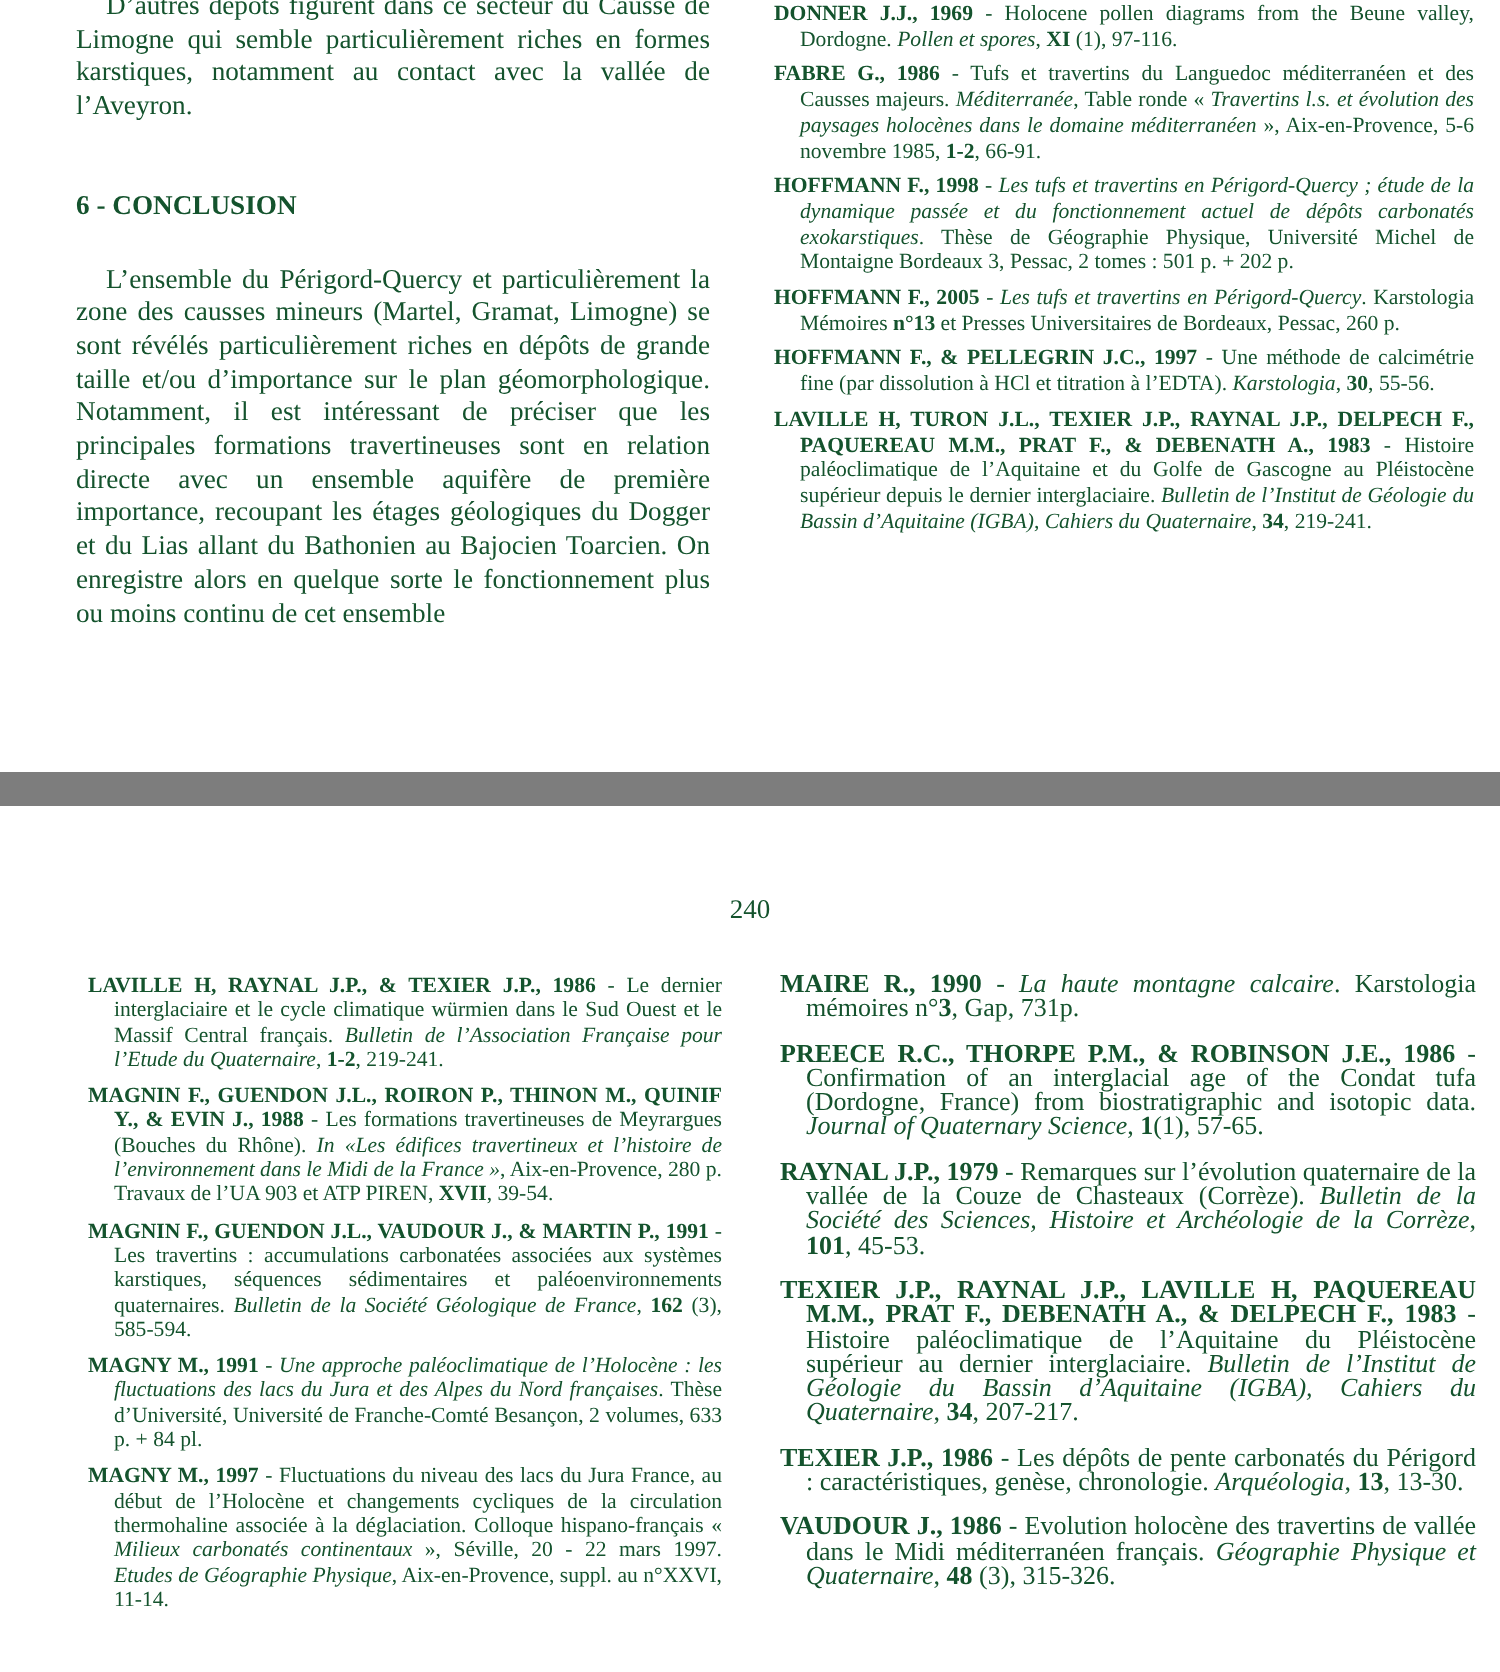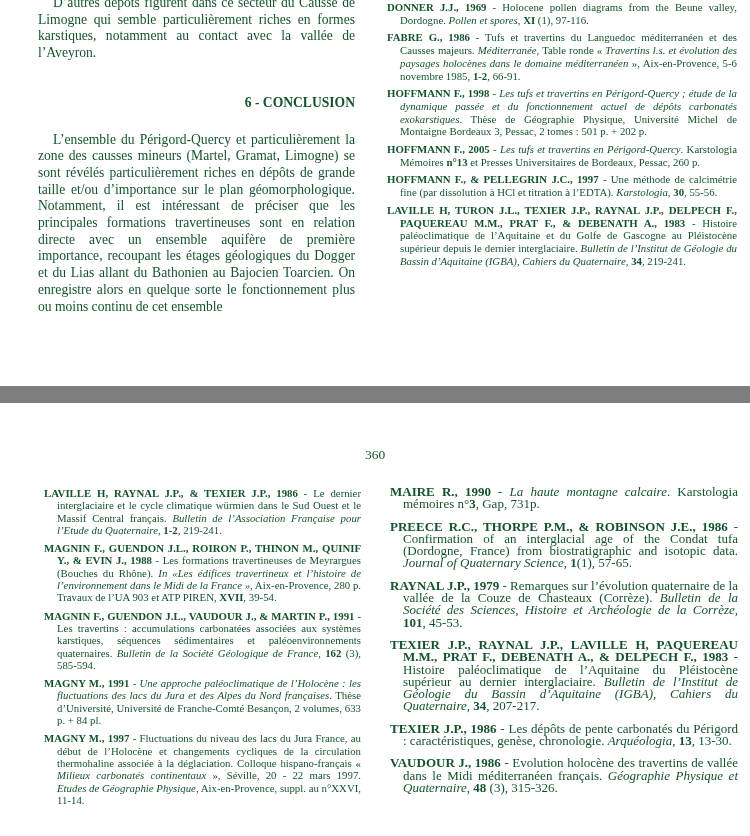--- a/index.html
+++ b/index.html
@@ -19,21 +19,21 @@
   .page1-left {
     left: 38px; top: -5px; width: 317px;
     font-size: 13.6px; line-height: 16.7px;
     text-align: justify;
   }
   .body-para { margin: 0; }
   .body-para.indent { text-indent: 15px; }
   .heading {
     margin: 33px 0 20px 0;
     font-size: 13.6px; line-height: 16.7px;
-    font-weight: bold; text-align: right; text-indent: 0;
+    font-weight: bold; text-align: left; text-indent: 0;
   }
 
   
   .refs { text-align: justify; }
   .page1-right {
     left: 387px; top: 1px; width: 350px;
     font-size: 10.8px; line-height: 12.7px;
   }
   .page2-left {
     left: 44px; top: 487px; width: 317px;
@@ -79,21 +79,21 @@
       <p class="ref"><span class="b">DONNER J.J., 1969</span><span class=""> - Holocene pollen diagrams from the Beune valley, Dordogne. </span><span class="i">Pollen et spores</span><span class="">, </span><span class="b">XI</span><span class=""> (1), 97-116.</span></p>
       <p class="ref"><span class="b">FABRE G., 1986</span><span class=""> - Tufs et travertins du Languedoc méditerranéen et des Causses majeurs. </span><span class="i">Méditerranée</span><span class="">, Table ronde « </span><span class="i">Travertins l.s. et évolution des paysages holocènes dans le domaine méditerranéen</span><span class=""> », Aix-en-Provence, 5-6 novembre 1985, </span><span class="b">1-2</span><span class="">, 66-91.</span></p>
       <p class="ref"><span class="b">HOFFMANN F., 1998</span><span class=""> - </span><span class="i">Les tufs et travertins en Périgord-Quercy ; étude de la dynamique passée et du fonctionnement actuel de dépôts carbonatés exokarstiques</span><span class="">. Thèse de Géographie Physique, Université Michel de Montaigne Bordeaux 3, Pessac, 2 tomes : 501 p. + 202 p.</span></p>
       <p class="ref"><span class="b">HOFFMANN F., 2005</span><span class=""> - </span><span class="i">Les tufs et travertins en Périgord-Quercy</span><span class="">. Karstologia Mémoires </span><span class="b">n°13</span><span class=""> et Presses Universitaires de Bordeaux, Pessac, 260 p.</span></p>
       <p class="ref"><span class="b">HOFFMANN F., &amp; PELLEGRIN J.C., 1997</span><span class=""> - Une méthode de calcimétrie fine (par dissolution à HCl et titration à l’EDTA). </span><span class="i">Karstologia</span><span class="">, </span><span class="b">30</span><span class="">, 55-56.</span></p>
       <p class="ref"><span class="b">LAVILLE H, TURON J.L., TEXIER J.P., RAYNAL J.P., DELPECH F., PAQUEREAU M.M., PRAT F., &amp; DEBENATH A., 1983</span><span class=""> - Histoire paléoclimatique de l’Aquitaine et du Golfe de Gascogne au Pléistocène supérieur depuis le dernier interglaciaire. </span><span class="i">Bulletin de l’Institut de Géologie du Bassin d’Aquitaine (IGBA), Cahiers du Quaternaire</span><span class="">, </span><span class="b">34</span><span class="">, 219-241.</span></p>
     </section>
 
   <div class="separator" style="background: rgb(125, 125, 125);"></div>
 
-  <div class="page-number">360</div>
+  <div class="page-number">240</div>
 
   <section class="col refs page2-left">
       <p class="ref"><span class="b">LAVILLE H, RAYNAL J.P., &amp; TEXIER J.P., 1986</span><span class=""> - Le dernier interglaciaire et le cycle climatique würmien dans le Sud Ouest et le Massif Central français. </span><span class="i">Bulletin de l’Association Française pour l’Etude du Quaternaire</span><span class="">, </span><span class="b">1-2</span><span class="">, 219-241.</span></p>
       <p class="ref"><span class="b">MAGNIN F., GUENDON J.L., ROIRON P., THINON M., QUINIF Y., &amp; EVIN J., 1988</span><span class=""> - Les formations travertineuses de Meyrargues (Bouches du Rhône). </span><span class="i">In «Les édifices travertineux et l’histoire de l’environnement dans le Midi de la France »</span><span class="">, Aix-en-Provence, 280 p. Travaux de l’UA 903 et ATP PIREN, </span><span class="b">XVII</span><span class="">, 39-54.</span></p>
       <p class="ref"><span class="b">MAGNIN F., GUENDON J.L., VAUDOUR J., &amp; MARTIN P., 1991</span><span class=""> - Les travertins : accumulations carbonatées associées aux systèmes karstiques, séquences sédimentaires et paléoenvironnements quaternaires. </span><span class="i">Bulletin de la Société Géologique de France</span><span class="">, </span><span class="b">162</span><span class=""> (3), 585-594.</span></p>
       <p class="ref"><span class="b">MAGNY M., 1991</span><span class=""> - </span><span class="i">Une approche paléoclimatique de l’Holocène : les fluctuations des lacs du Jura et des Alpes du Nord françaises</span><span class="">. Thèse d’Université, Université de Franche-Comté Besançon, 2 volumes, 633 p. + 84 pl.</span></p>
       <p class="ref"><span class="b">MAGNY M., 1997</span><span class=""> - Fluctuations du niveau des lacs du Jura France, au début de l’Holocène et changements cycliques de la circulation thermohaline associée à la déglaciation. Colloque hispano-français « </span><span class="i">Milieux carbonatés continentaux</span><span class=""> », Séville, 20 - 22 mars 1997. </span><span class="i">Etudes de Géographie Physique</span><span class="">, Aix-en-Provence, suppl. au n°XXVI, 11-14.</span></p>
     </section>
 
   <section class="col refs page2-right">

